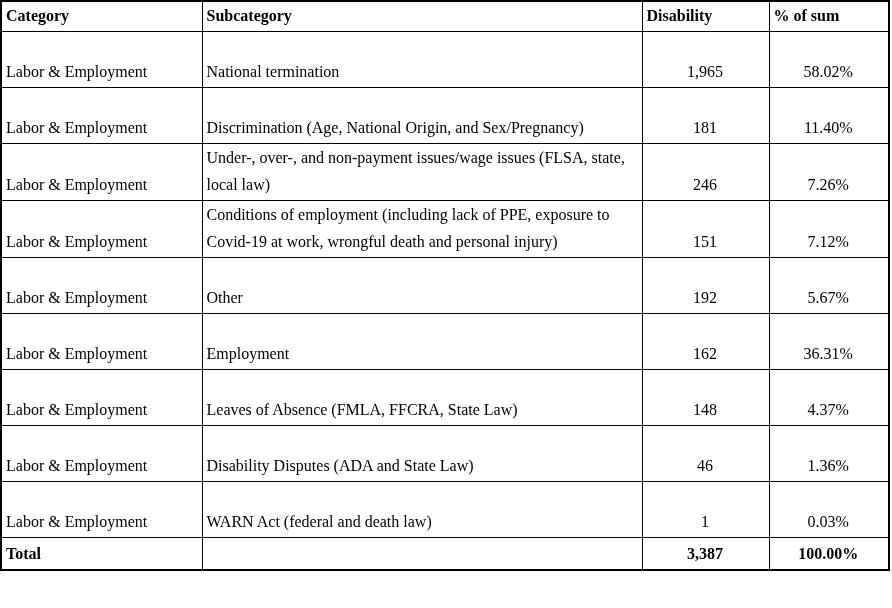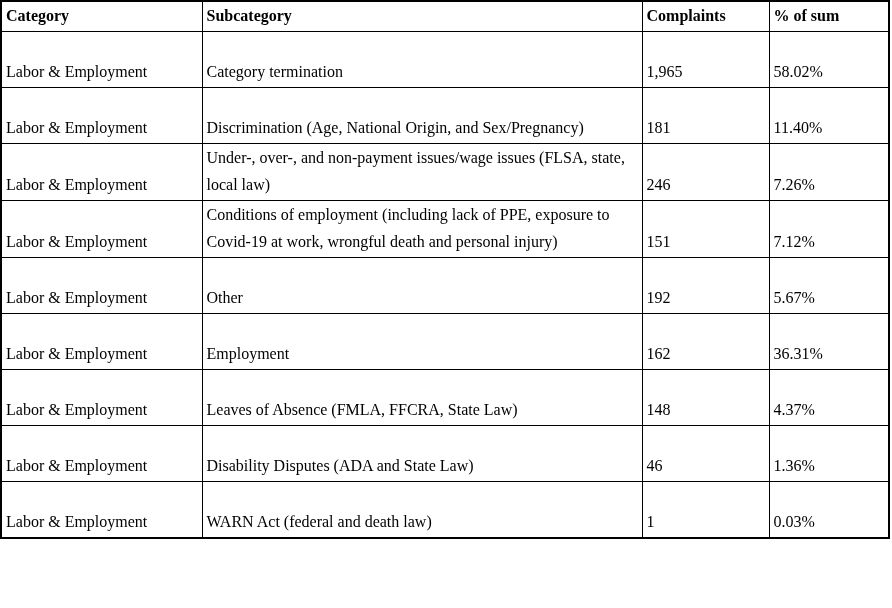--- a/index.html
+++ b/index.html
@@ -33,49 +33,49 @@
     vertical-align: bottom;
     text-align: left;
     padding: 0 5px 2px 4px;
     overflow: hidden;
     font-weight: normal;
   }
   thead th {
     font-weight: bold;
     vertical-align: middle;
   }
-  td.num { text-align: left; }
+  td.num { text-align: center; }
 
   tr.header-row { height: 29px; }
   tr.data-row   { height: 56px; }
   tr.total-row  { height: 32px; }
   tr.total-row td { font-weight: bold; }
 </style>
 </head>
 <body>
 
 <table class="report">
   <colgroup>
     <col class="c-category">
     <col class="c-subcategory">
     <col class="c-complaints">
     <col class="c-pct">
   </colgroup>
   <thead>
     <tr class="header-row">
       <th>Category</th>
       <th>Subcategory</th>
-      <th>Complaints</th>
+      <th>Disability</th>
       <th>% of sum</th>
     </tr>
   </thead>
   <tbody>
     <tr class="data-row">
       <td>Labor &amp; Employment</td>
-      <td>Category termination</td>
+      <td>National termination</td>
       <td class="num">1,965</td>
       <td class="num">58.02%</td>
     </tr>
     <tr class="data-row">
       <td>Labor &amp; Employment</td>
       <td>Discrimination (Age, National Origin, and Sex/Pregnancy)</td>
       <td class="num">181</td>
       <td class="num">11.40%</td>
     </tr>
     <tr class="data-row">
@@ -113,14 +113,20 @@
       <td>Disability Disputes (ADA and State Law)</td>
       <td class="num">46</td>
       <td class="num">1.36%</td>
     </tr>
     <tr class="data-row">
       <td>Labor &amp; Employment</td>
       <td>WARN Act (federal and death law)</td>
       <td class="num">1</td>
       <td class="num">0.03%</td>
     </tr>
+    <tr class="total-row">
+      <td>Total</td>
+      <td></td>
+      <td class="num">3,387</td>
+      <td class="num">100.00%</td>
+    </tr>
   </tbody>
 </table>
 
 </body></html>

